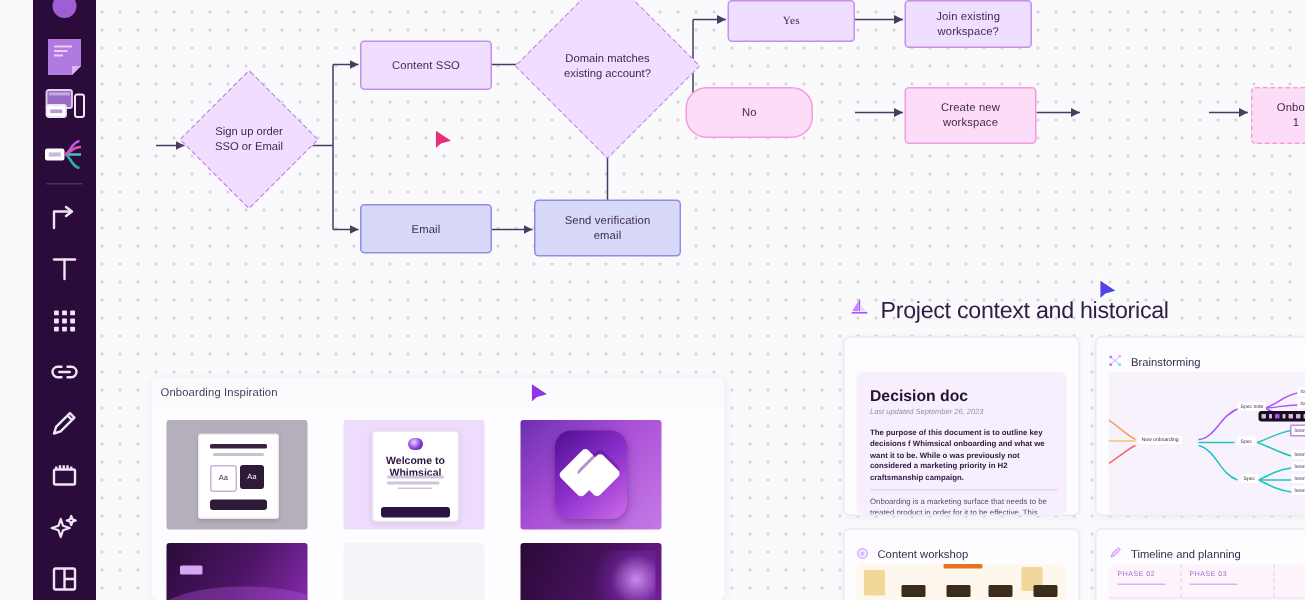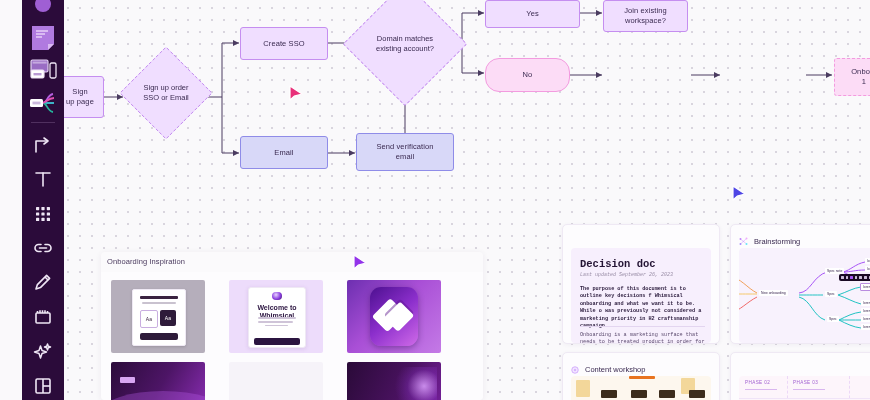--- a/index.html
+++ b/index.html
@@ -126,21 +126,21 @@
   #ctx .ctx-head{position:absolute;left:8px;top:8px;display:flex;align-items:center;gap:7px;}
   #ctx .ctx-head .ttl{font-size:15.5px;color:#2f1d44;letter-spacing:-.2px;}
   .card{
     position:absolute;background:#fdfcfe;border:1px solid #efe9f4;border-radius:5px;
     box-shadow:0 1px 4px rgba(60,30,90,.05);overflow:hidden;
   }
   .card .c-head{position:absolute;left:8px;top:7px;display:flex;align-items:center;gap:6px;}
   .card .c-head .c-ttl{font-size:7.5px;color:#3a2a50;}
   .card .c-body{position:absolute;left:8px;right:8px;top:23px;bottom:0;border-radius:4px;overflow:hidden;}
 
-  .doc-body{background:#f7effd;font-family:Liberation Mono, monospace;}
+  .doc-body{background:#f7effd;}
   .doc-body .d-title{position:absolute;left:9px;top:10px;font-size:10.5px;font-weight:bold;color:#231333;}
   .doc-body .d-sub{position:absolute;left:9px;top:24px;font-size:5px;color:#9b8fa8;font-style:italic;}
   .doc-body .d-para{position:absolute;left:9px;right:6px;top:38px;font-size:5.2px;line-height:7.4px;font-weight:bold;color:#2a1a3c;}
   .doc-body .d-rule{position:absolute;left:9px;right:6px;top:78px;height:1px;background:#e3d5f0;}
   .doc-body .d-para2{position:absolute;left:9px;right:6px;top:84px;font-size:5.2px;line-height:7.4px;color:#5b4a6e;}
 
   .mind-body{background:#f8f2fd;}
   .mind-label{position:absolute;font-size:3.4px;color:#3c2a52;background:#fff;border-radius:1px;padding:1px 2px;white-space:nowrap;}
   .mind-label.box{border:.6px solid #b98be0;}
   .mind-toolbar{
@@ -196,63 +196,63 @@
       <path d="M570,13 L602,13" marker-end="url(#ah)"></path>
 
       <path d="M570,75 L602,75" marker-end="url(#ah)"></path>
 
       <path d="M691,75 L720,75" marker-end="url(#ah)"></path>
 
       <path d="M806,75 L832,75" marker-end="url(#ah)"></path>
     </g>
   </svg>
 
-  <div class="node n-purple" style="left:56px;top:76px;width:48px;height:42px;">
-    <span style="white-space:pre-line">Sign
-up page</span>
-  </div>
 
   <div class="dia-wrap" style="left:133px;top:60px;width:66px;height:66px;">
     <div class="dia-shape"></div>
     <div class="dia-label" style="white-space:pre-line">Sign up order
 SSO or Email</div>
   </div>
 
   <div class="node n-purple" style="left:240px;top:27px;width:88px;height:33px;">
-    <span>Create SSO</span>
+    <span>Content SSO</span>
   </div>
 
   <div class="node n-blue" style="left:240px;top:136px;width:88px;height:33px;">
     <span>Email</span>
   </div>
 
   <div class="node n-blue" style="left:356px;top:133px;width:98px;height:38px;">
     <span style="white-space:pre-line">Send verification
 email</span>
   </div>
 
   <div class="dia-wrap" style="left:361px;top:0px;width:88px;height:88px;">
     <div class="dia-shape"></div>
     <div class="dia-label" style="white-space:pre-line">Domain matches
 existing account?</div>
   </div>
 
-  <div class="node n-purple" style="left:485px;top:0px;width:95px;height:28px;">
+  <div class="node n-purple" style="left:485px;top:0px;width:85px;height:28px;font-family:Liberation Serif, serif;">
     <span>Yes</span>
   </div>
 
-  <div class="node n-pink" style="left:485px;top:58px;width:85px;height:34px;border-radius:14px;">
+  <div class="node n-pink" style="left:457px;top:58px;width:85px;height:34px;border-radius:14px;">
     <span>No</span>
   </div>
 
   <div class="node n-purple" style="left:603px;top:0px;width:85px;height:32px;">
     <span style="white-space:pre-line">Join existing
 workspace?</span>
   </div>
 
+  <div class="node n-pink" style="left:603px;top:58px;width:88px;height:38px;">
+    <span style="white-space:pre-line">Create new
+workspace</span>
+  </div>
 
 
   <div class="node n-dash-pink" style="left:834px;top:58px;width:60px;height:38px;">
     <span style="white-space:pre-line">Onboar
 1</span>
   </div>
 
   <div id="insp">
     <div class="insp-title">Onboarding Inspiration</div>
     <div class="insp-body">
@@ -295,20 +295,31 @@
       <div class="thumb th5" style="left:128px;top:90px;width:94px;height:58px;"></div>
 
       <div class="thumb th6" style="left:246px;top:90px;width:94px;height:58px;">
         <div class="sparkle"></div>
       </div>
 
     </div>
   </div>
 
   <div id="ctx">
+    <div class="ctx-head">
+      <span>
+        <svg width="14" height="14" viewBox="0 0 24 24">
+          <path d="M12 3 L12 16" stroke="#a855f7" stroke-width="1.6" fill="none"></path>
+          <path d="M11 4 L4 16 L11 16 Z" fill="#c084fc"></path>
+          <path d="M13 8 L19 16 L13 16 Z" fill="#e9d5ff"></path>
+          <path d="M3 18 L21 18" stroke="#a855f7" stroke-width="2"></path>
+        </svg>
+      </span>
+      <span class="ttl">Project context and historical</span>
+    </div>
 
     <div class="card" style="left:4px;top:34px;width:156px;height:118px;">
       <div class="c-body doc-body">
         <div class="d-title">Decision doc</div>
         <div class="d-sub">Last updated September 26, 2023</div>
         <div class="d-para">The purpose of this document is to outline key decisions f Whimsical onboarding and what we want it to be. While o was previously not considered a marketing priority in H2 craftsmanship campaign.</div>
         <div class="d-rule"></div>
         <div class="d-para2">Onboarding is a marketing surface that needs to be treated product in order for it to be effective. This means we ne</div>
       </div>
     </div>
@@ -384,20 +395,28 @@
         <div class="blk" style="left:30px;top:14px;width:16px;height:8px;"></div>
         <div class="bar" style="left:58px;top:0px;width:26px;height:3px;"></div>
         <div class="blk" style="left:60px;top:14px;width:16px;height:8px;"></div>
         <div class="blk" style="left:88px;top:14px;width:16px;height:8px;"></div>
         <div class="sticky" style="left:110px;top:2px;width:14px;height:16px;"></div>
         <div class="blk" style="left:118px;top:14px;width:16px;height:8px;"></div>
       </div>
     </div>
 
     <div class="card" style="left:172px;top:162px;width:160px;height:60px;">
+      <div class="c-head">
+        <span>
+          <svg width="9" height="9" viewBox="0 0 16 16">
+            <path d="M3 13 L5 8 L12 2 L14 4 L8 11 Z" fill="#f5d0fe" stroke="#c084fc" stroke-width="1"></path>
+          </svg>
+        </span>
+        <span class="c-ttl">Timeline and planning</span>
+      </div>
       <div class="c-body tl-body">
         <div class="phase-col" style="left:48px;"></div>
         <div class="phase-col" style="left:110px;"></div>
         <div class="phase" style="left:6px;">PHASE 02</div>
         <div class="phase-rule" style="left:6px;top:13px;width:32px;"></div>
         <div class="phase" style="left:54px;">PHASE 03</div>
         <div class="phase-rule" style="left:54px;top:13px;width:32px;"></div>
         <div class="rowline" style="top:22px;"></div>
 
       </div>

